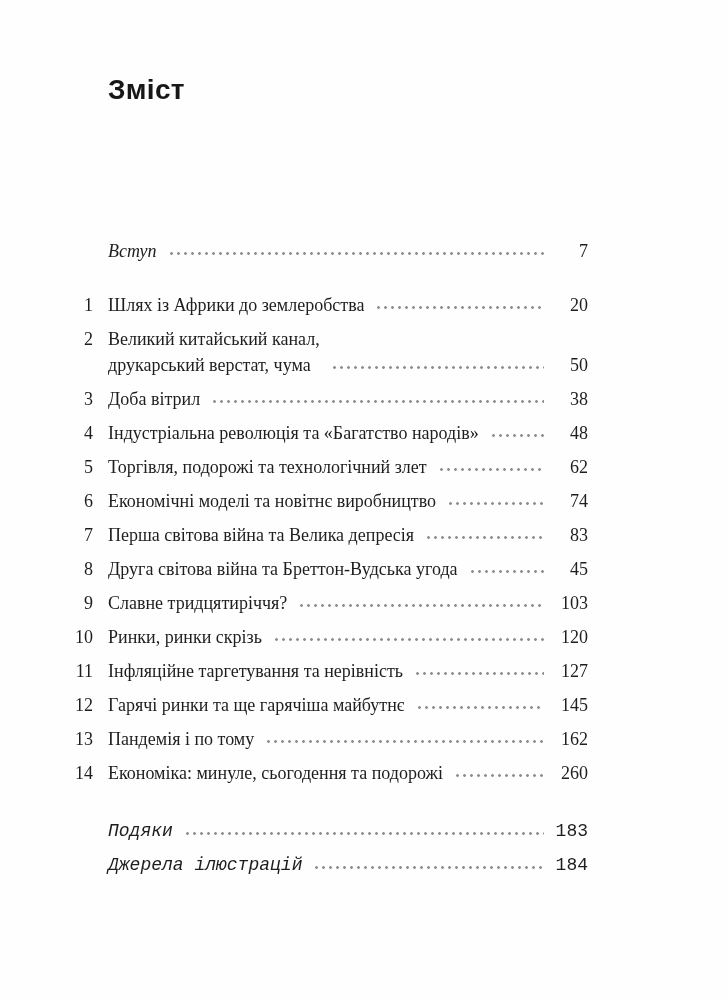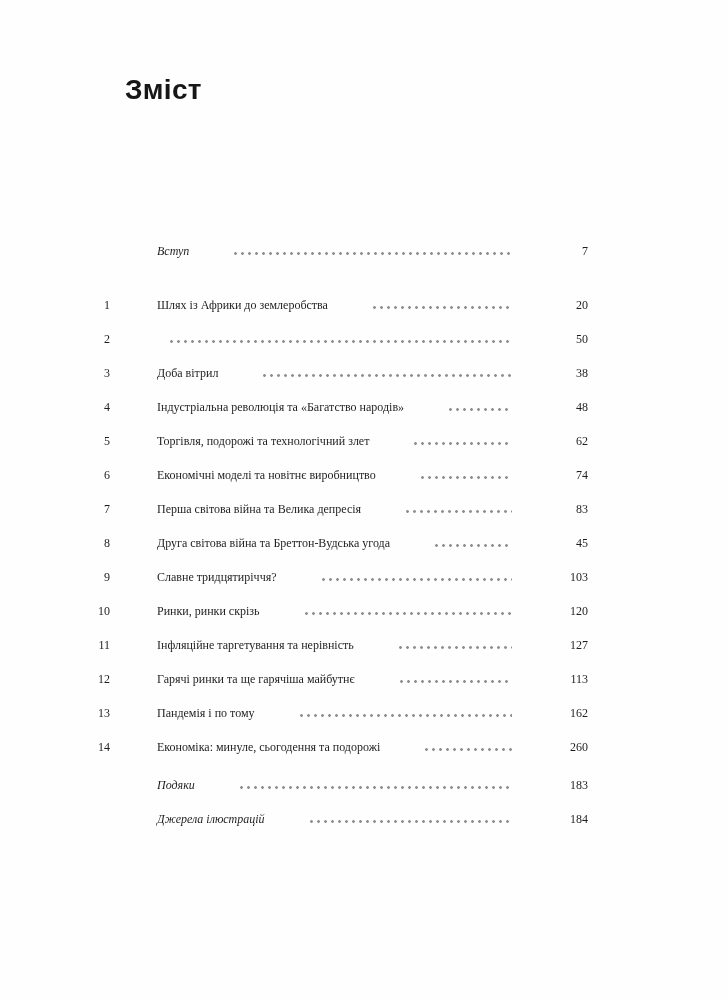--- a/index.html
+++ b/index.html
@@ -8,54 +8,54 @@
   }
   body {
     width: 728px;
     height: 1000px;
     background: #fefefe;
     font-family: "Liberation Serif", serif;
     color: #1e1e1e;
     overflow: hidden;
   }
   .content {
-    padding: 76px 140px 0 82px;
+    padding: 76px 140px 0 65px;
     box-sizing: border-box;
   }
   .page-title {
     font-family: "Liberation Sans", sans-serif;
     font-size: 28px;
     line-height: 28px;
     font-weight: 600;
     letter-spacing: 0.3px;
     color: #171717;
     margin: 0 0 0 43px;
   }
   .toc {
     margin: 0;
   }
   .row {
     display: flex;
     align-items: flex-end;
-    font-size: 12px;
+    font-size: 18px;
     line-height: 26px;
     margin-bottom: 8px;
-    gap: 32px;
   }
   .row:last-child {
     margin-bottom: 0;
   }
   .row-intro {
     margin-top: 134px;
   }
   .rows-main {
     margin-top: 28px;
   }
   .rows-back {
-    margin-top: 12px;
+    margin-top: 32px;
+    font-family: Liberation Mono, monospace;
   }
   .num {
     flex: none;
     align-self: flex-start;
     width: 28px;
     margin-right: 15px;
     text-align: right;
   }
   .title {
     white-space: pre-line;
@@ -97,20 +97,22 @@
 
     <div class="rows-main">
       <div class="row">
         <span class="num">1</span>
         <span class="title">Шлях із Африки до землеробства</span>
         <span class="leader"></span>
         <span class="pagenum">20</span>
       </div>
       <div class="row">
         <span class="num">2</span>
+        <span class="title">Великий китайський канал,
+друкарський верстат, чума</span>
         <span class="leader"></span>
         <span class="pagenum">50</span>
       </div>
       <div class="row">
         <span class="num">3</span>
         <span class="title">Доба вітрил</span>
         <span class="leader"></span>
         <span class="pagenum">38</span>
       </div>
       <div class="row">
@@ -158,21 +160,21 @@
       <div class="row">
         <span class="num">11</span>
         <span class="title">Інфляційне таргетування та нерівність</span>
         <span class="leader"></span>
         <span class="pagenum">127</span>
       </div>
       <div class="row">
         <span class="num">12</span>
         <span class="title">Гарячі ринки та ще гарячіша майбутнє</span>
         <span class="leader"></span>
-        <span class="pagenum">113</span>
+        <span class="pagenum">145</span>
       </div>
       <div class="row">
         <span class="num">13</span>
         <span class="title">Пандемія і по тому</span>
         <span class="leader"></span>
         <span class="pagenum">162</span>
       </div>
       <div class="row">
         <span class="num">14</span>
         <span class="title">Економіка: минуле, сьогодення та подорожі</span>

